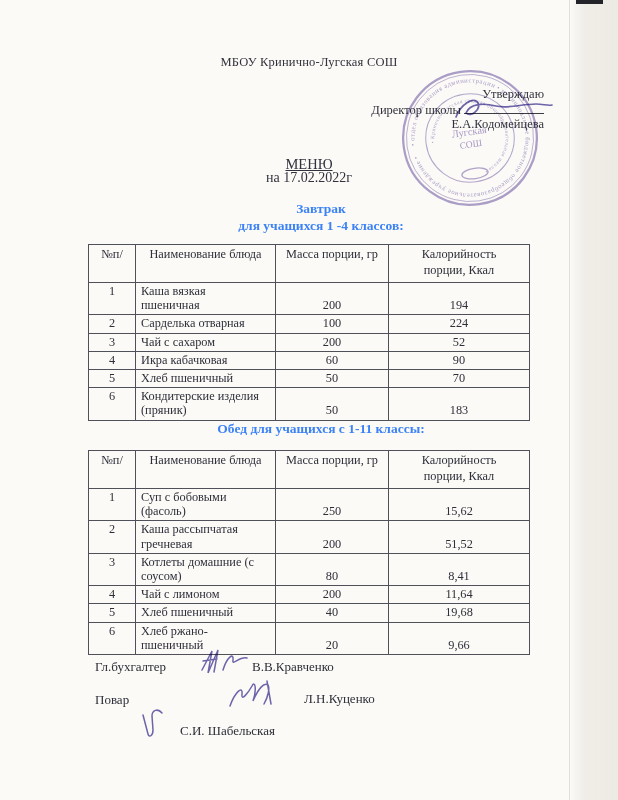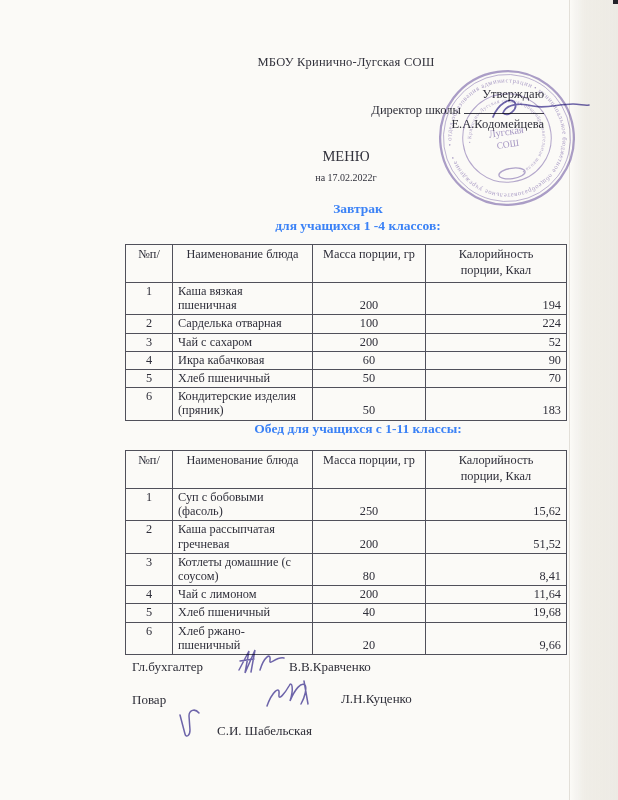--- a/index.html
+++ b/index.html
@@ -2,21 +2,21 @@
 <html><head>
 <meta charset="utf-8">
 <style>
   html,body{margin:0;padding:0;}
   body{
     width:618px;height:800px;position:relative;overflow:hidden;
     background:#fbfaf7;
     font-family:"Liberation Serif","DejaVu Serif",serif;
     color:#32323c;
   }
-  .page{position:absolute;inset:0;margin-left:37px;}
+  .page{position:absolute;inset:0;}
   .right-shade{
     position:absolute;top:0;right:0;width:48px;height:800px;
     background:linear-gradient(to right, rgba(180,172,152,0) 0%, rgba(180,172,152,0.16) 30%, rgba(180,172,152,0.20) 100%);
     border-left:1px solid rgba(160,152,132,0.12);
   }
   .corner-mark{
     position:absolute;left:576px;top:0;width:27px;height:4px;background:#23232a;
   }
   .org-name{
     position:absolute;top:55px;left:0;width:618px;text-align:center;
@@ -24,26 +24,26 @@
   }
   .approve-block{
     position:absolute;top:87px;right:74px;text-align:right;
     font-size:12.5px;line-height:14.6px;white-space:nowrap;
   }
   .uline{
     display:inline-block;width:80px;height:11px;
     border-bottom:1.2px solid #3c3c46;margin-left:3px;
   }
   .menu-title{
-    position:absolute;top:148px;left:0;width:618px;text-align:center;
-    font-size:14.5px;line-height:17px;
+    position:absolute;top:156px;left:0;width:618px;text-align:center;
+    font-size:14.5px;line-height:17px;text-decoration:underline;
   }
   .menu-date{
     position:absolute;top:169px;left:0;width:618px;text-align:center;
-    font-size:10px;line-height:17px;
+    font-size:14px;line-height:17px;
   }
   .section-title{
     position:absolute;left:12px;width:618px;text-align:center;
     font-weight:bold;font-size:13.5px;line-height:16.5px;color:#3b82f6;
   }
   .bt{top:201px;}
   .lt{top:421px;}
   table.menu{
     position:absolute;left:88px;border-collapse:collapse;table-layout:fixed;
     width:441px;background:transparent;
@@ -56,21 +56,21 @@
     font-weight:normal;font-size:12.3px;line-height:15.5px;
     text-align:center;vertical-align:top;padding:2px 2px 4px;
     white-space:pre-line;color:#2f2f3a;
   }
   table.menu td{
     font-size:12.3px;line-height:14.2px;padding:1px 5px 2px;color:#2f2f3a;
   }
   td.c-num{text-align:center;vertical-align:top;}
   td.c-name{text-align:left;vertical-align:top;white-space:pre-line;}
   td.c-mass{text-align:center;vertical-align:bottom;}
-  td.c-cal{text-align:right;vertical-align:bottom;}
+  td.c-cal{text-align:center;vertical-align:bottom;}
   .sig-role,.sig-name{
     position:absolute;font-size:13px;white-space:nowrap;color:#2e2e38;
   }
   .sig-svg,.stamp-svg,.dir-sig-svg{position:absolute;mix-blend-mode:multiply;}
   .stamp-svg{left:390px;top:58px;width:160px;height:160px;transform:rotate(-8deg);opacity:.85;}
   .dir-sig-svg{left:448px;top:92px;width:108px;height:34px;}
 </style>
 </head>
 <body>
 

